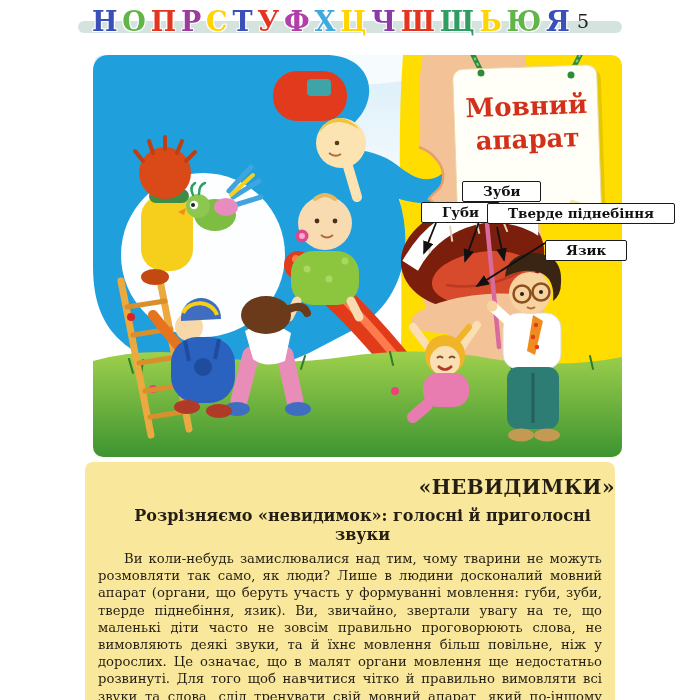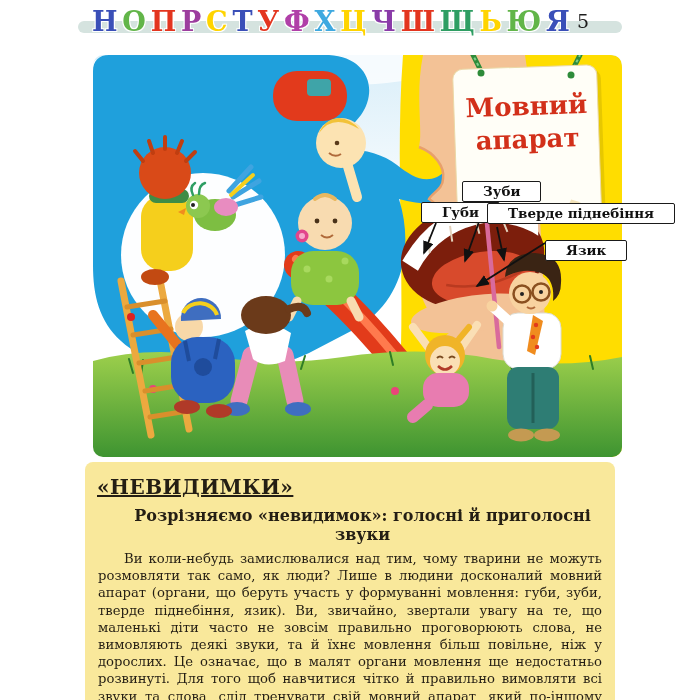--- a/index.html
+++ b/index.html
@@ -22,21 +22,21 @@
   .part-label{position:absolute;background:#ffffff;border:1.4px solid #1a1a1a;
               border-radius:2px;padding:0 20px;font-weight:bold;font-size:13.5px;
               line-height:19px;color:#111;white-space:nowrap;}
   .lbl-teeth{left:462px;top:181px;}
   .lbl-lips{left:421px;top:202px;}
   .lbl-palate{left:487px;top:203px;}
   .lbl-tongue{left:545px;top:240px;}
   
   .panel{position:absolute;left:85px;top:462px;width:530px;height:238px;
          background:#f9e89b;border-radius:8px 8px 0 0;color:#241e14;}
-  .panel h1{margin:13px 12px 0;text-align:left;font-size:20px;letter-spacing:.5px;text-decoration:underline;}
+  .panel h1{margin:13px 0 0;text-align:right;font-size:20px;letter-spacing:.5px;}
   .panel h2{margin:7px 0 0;text-align:center;font-size:16px;padding-left:25px;}
   .panel p{margin:6px 13px 0;font-size:13.2px;line-height:17.2px;
            text-align:justify;text-indent:26px;}
 </style>
 </head>
 <body>
 
 <div class="head-band"></div>
 <div class="alpha-strip" id="alphaStrip">
     <span style="color: rgb(58, 79, 184);">Н</span>

